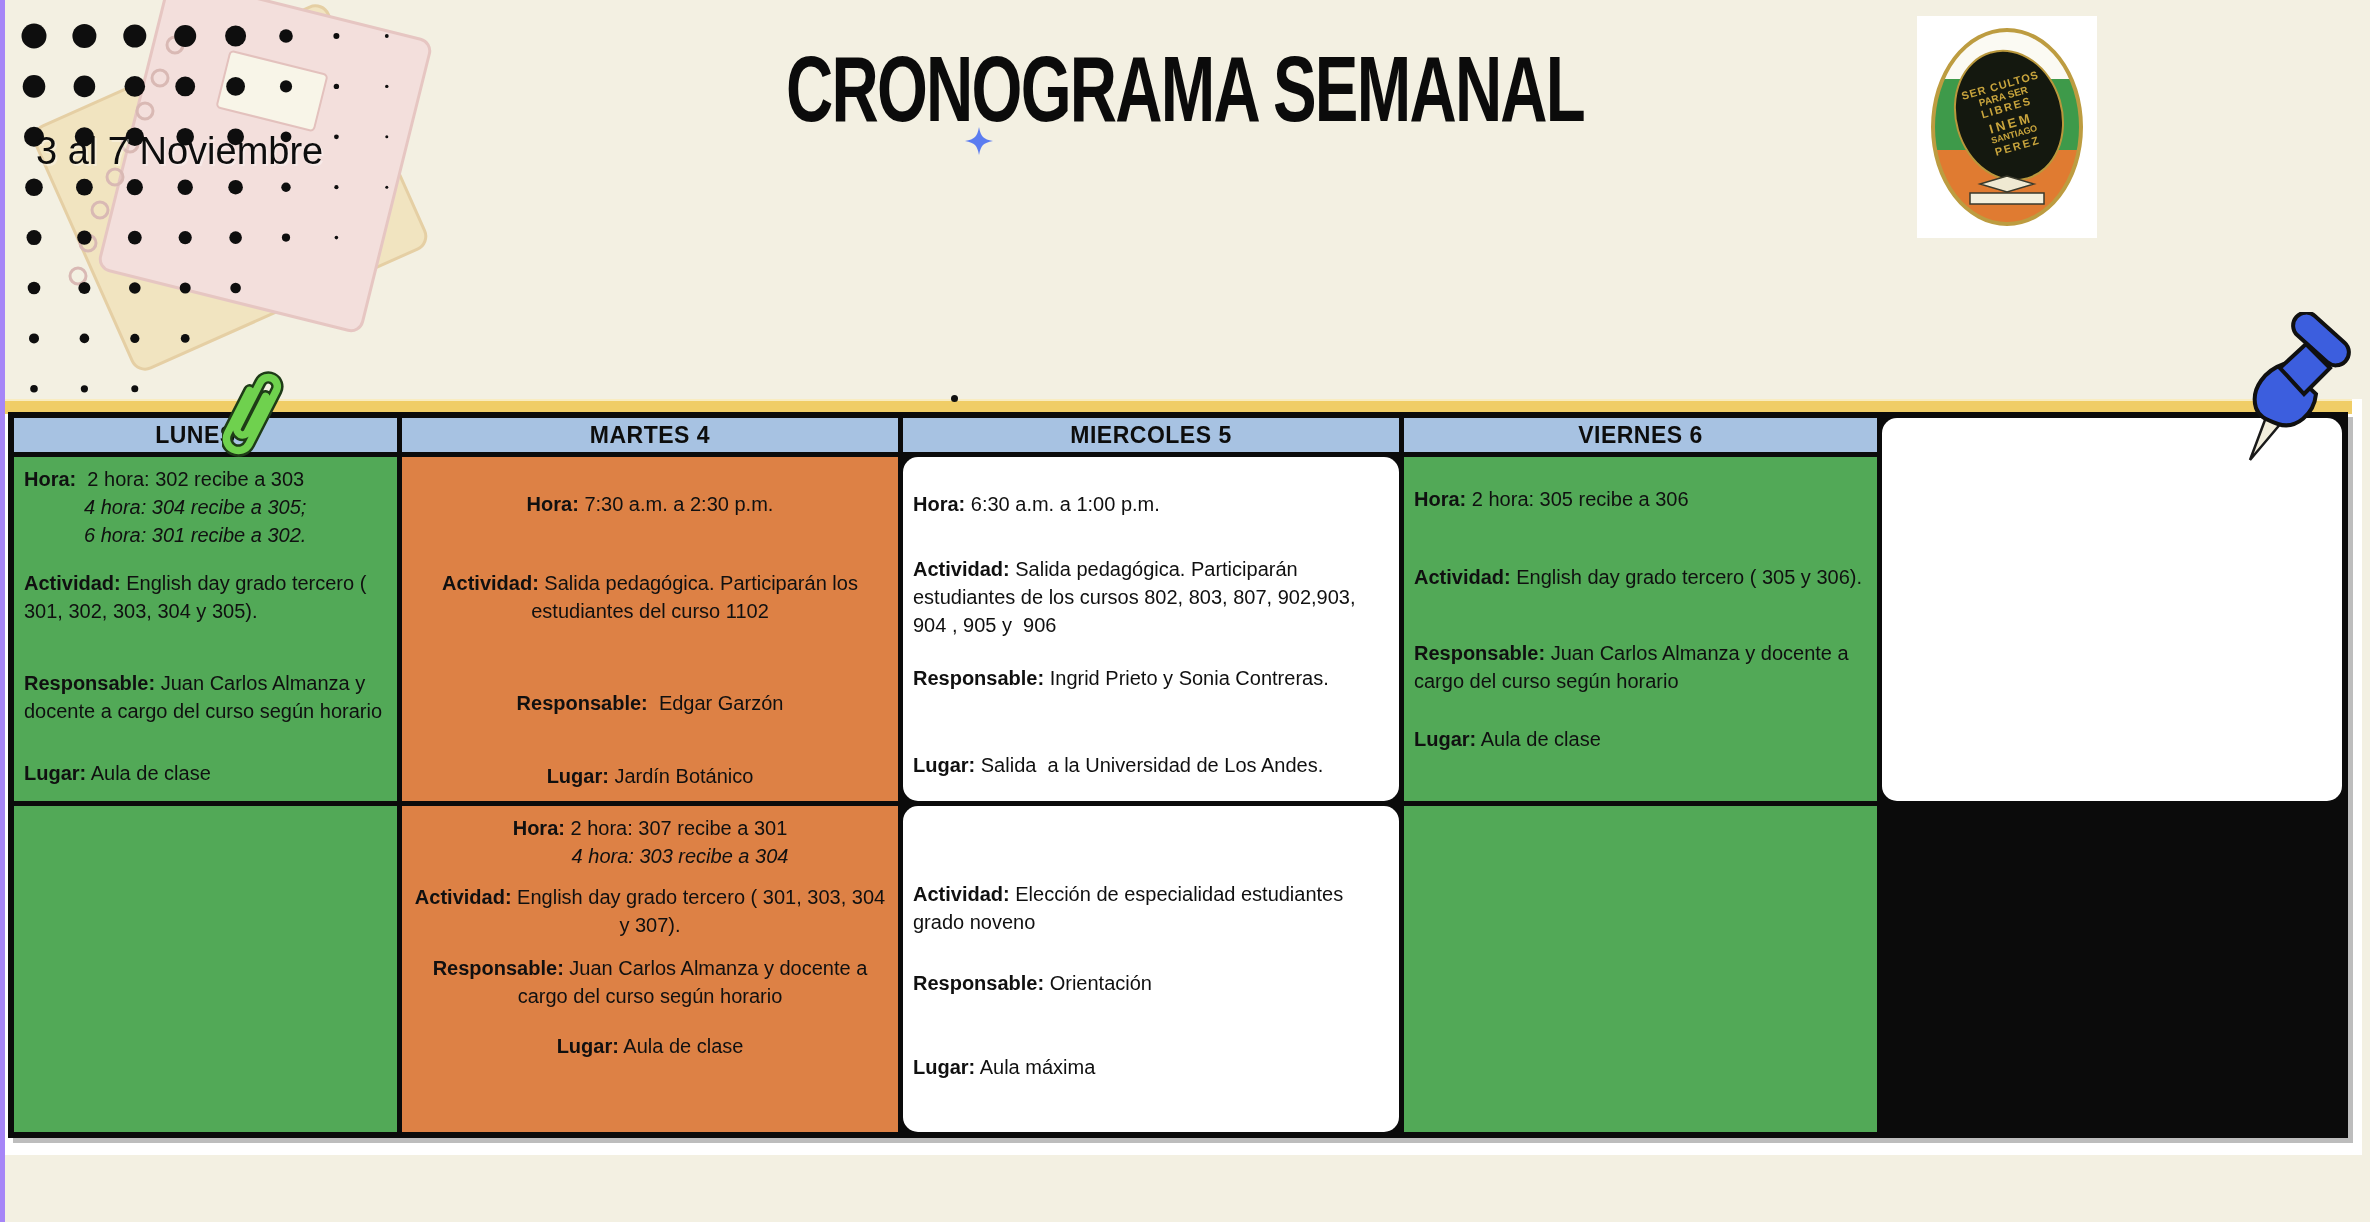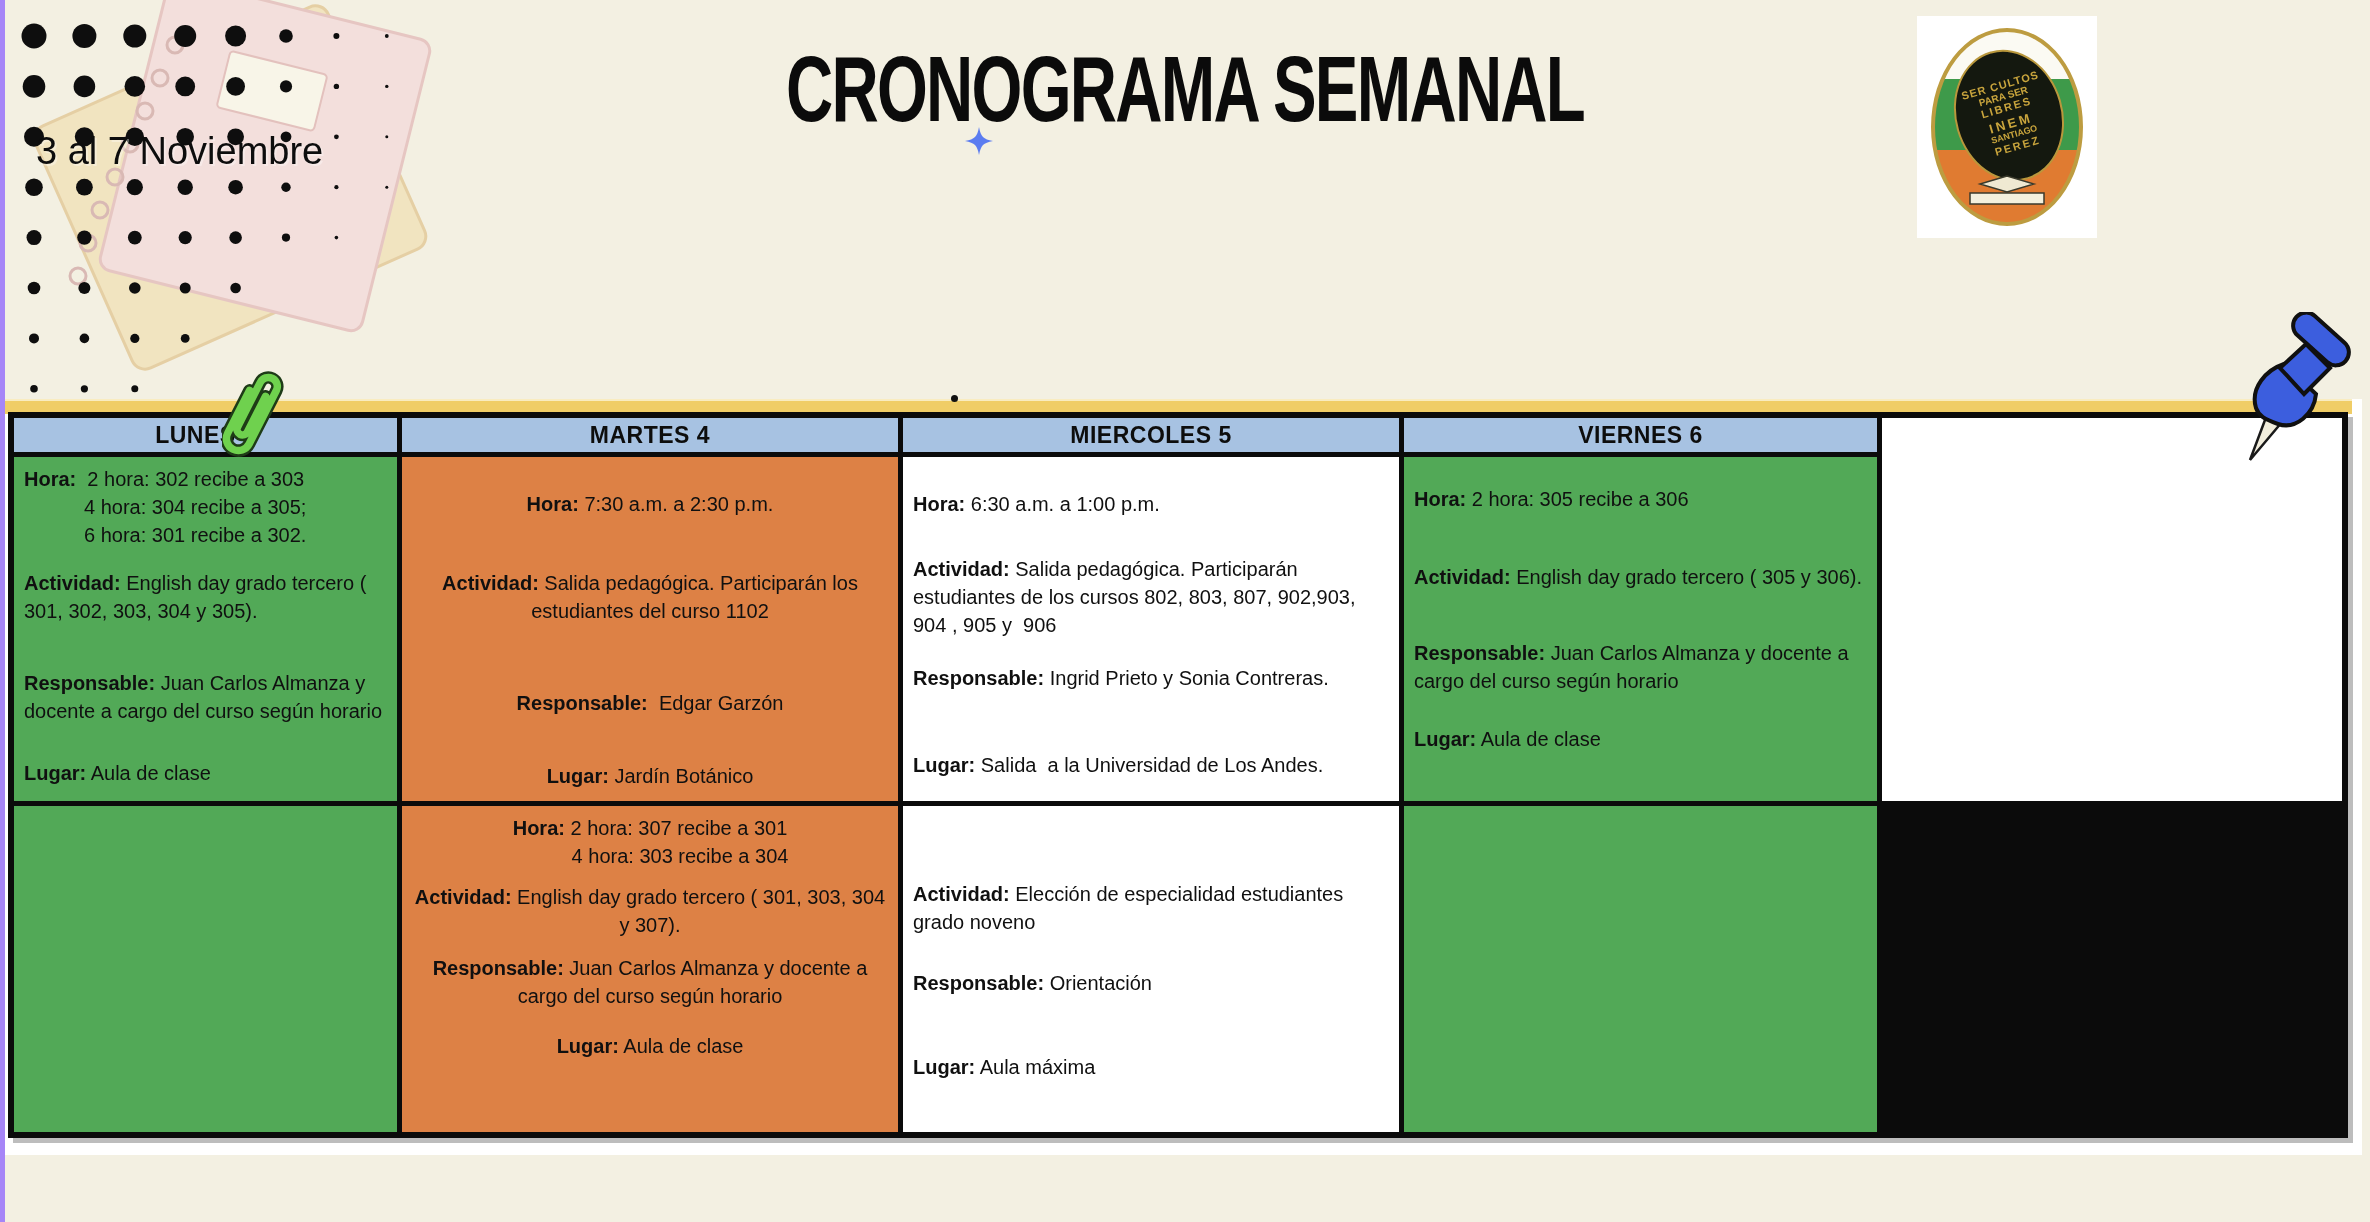--- a/index.html
+++ b/index.html
@@ -46,26 +46,26 @@
   #logo .emblem{position:absolute;left:50%;bottom:8%;transform:translateX(-50%);}
 
   
   #schedule{left:8px;top:412px;width:2340px;height:726px;z-index:4;
       display:grid;grid-template-columns:383px 496px 496px 473px 460px;
       grid-template-rows:34px 344px 326px;gap:5px;padding:6px;box-sizing:border-box;
       background:#0b0b0b;box-shadow:5px 5px 0 #bdbdbd;}
   .th{background:var(--header_blue,#a7c2e2);display:flex;align-items:center;justify-content:center;
       font-size:23px;font-weight:700;color:#0d0d0d;letter-spacing:0.5px;}
   .cell{padding:8px 10px;box-sizing:border-box;overflow:hidden;font-size:20px;color:#101010;}
-  .bg-white{background:#ffffff;}
+  .bg-white{background:#ffffff;border-radius:15px;}
   .bg-green{background:var(--green,#52a957);}
   .bg-orange{background:var(--orange,#dd8145);text-align:center;}
   .line{line-height:28px;white-space:pre-wrap;}
   .line .b{font-weight:700;}
-  .ind{padding-left:60px;}
+  .ind{padding-left:60px;font-style:italic;}
   .center-cell{display:flex;align-items:flex-start;justify-content:center;padding-top:84px;
       font-weight:700;font-size:24px;letter-spacing:0.5px;}
 </style>
 </head>
 <body>
 
 <div class="abs" id="white-band"></div>
 <div class="abs" id="washi-tape"></div>
 <div class="abs" id="edge-strip"></div>
 

